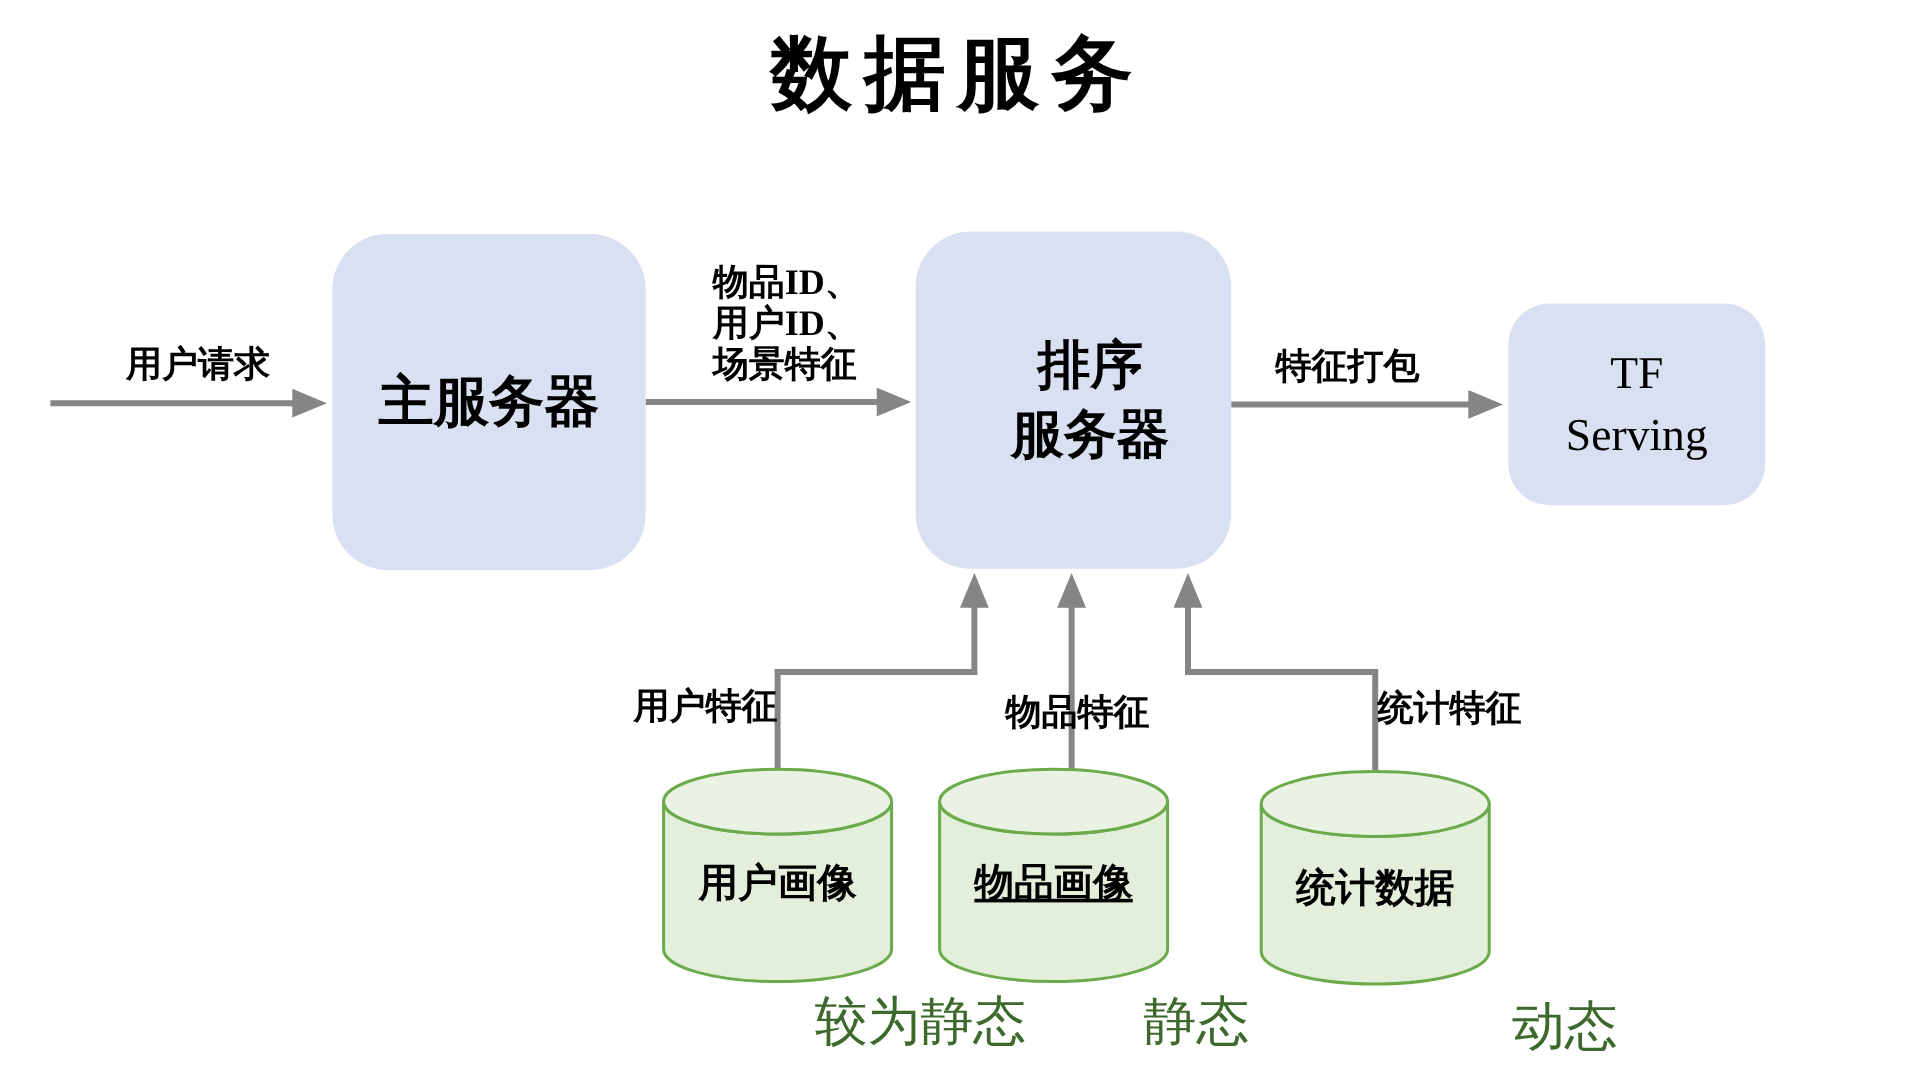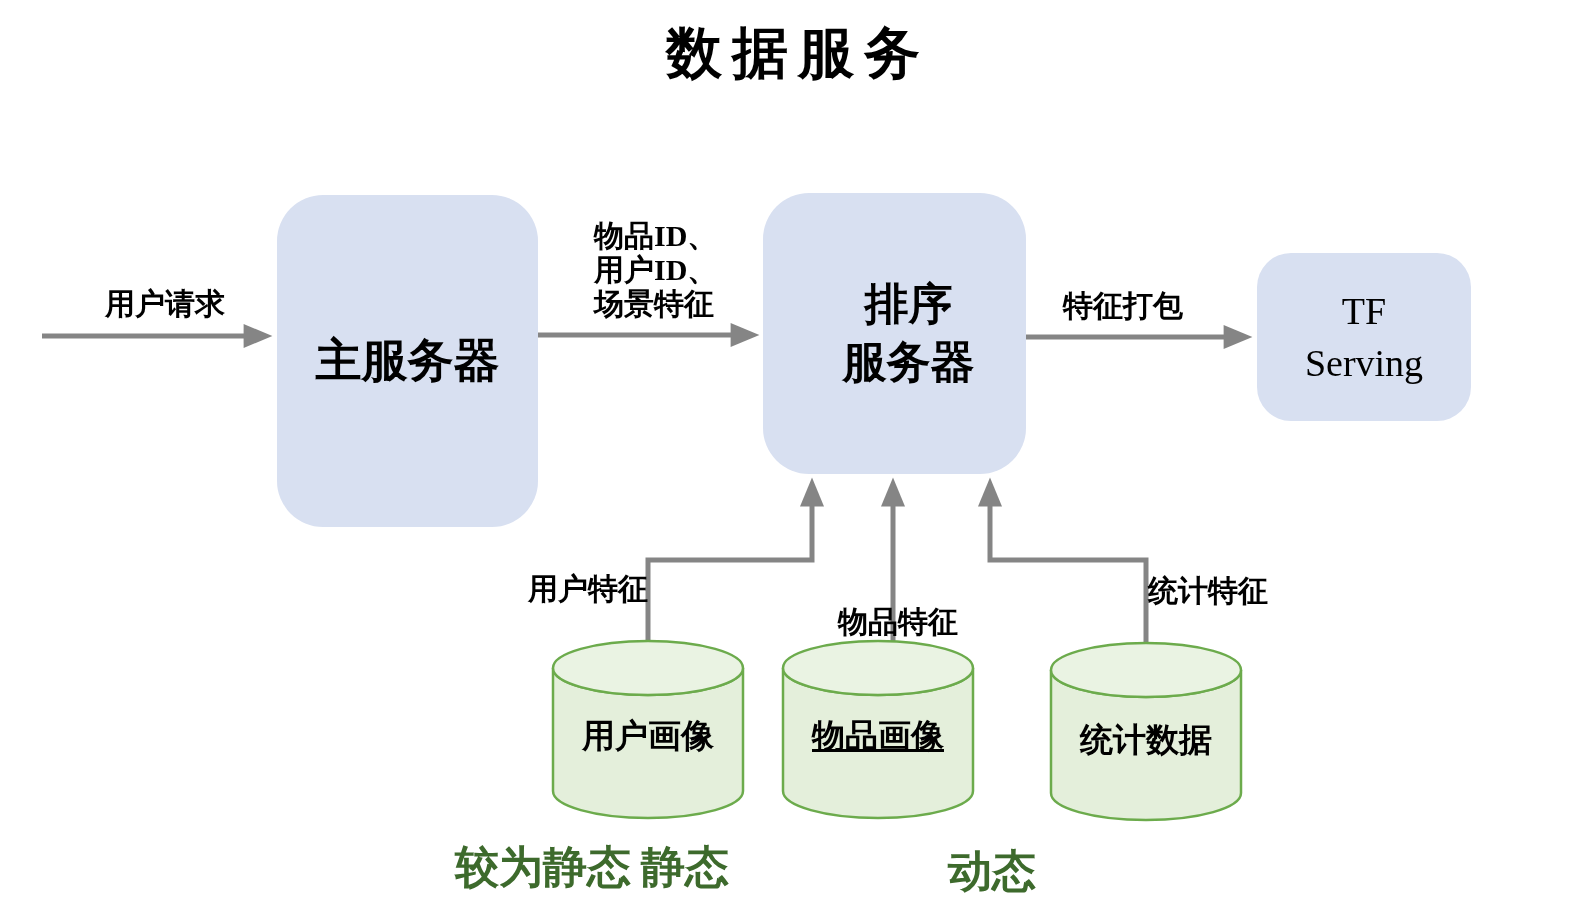--- a/index.html
+++ b/index.html
@@ -23,59 +23,58 @@
     color: var(--ink);
   }
   #wires { position: absolute; left: 0; top: 0; width: 1596px; height: 897px; }
   #wires .wire { fill: none; stroke: var(--line); stroke-width: 5; }
   #wires .arrowhead { fill: var(--line); }
   #wires .cyl-body { fill: var(--cyl-fill); stroke: var(--cyl-stroke); stroke-width: 2.5; }
   #wires .cyl-top  { fill: var(--cyl-top-fill); stroke: var(--cyl-stroke); stroke-width: 2.5; }
 
   .page-title {
     position: absolute; left: 0; top: 16px; width: 1596px;
-    text-align: center; font-size: 56px; font-weight: 700;
+    text-align: center; font-size: 68px; font-weight: 700;
     letter-spacing: 10px;
   }
   .box {
     position: absolute; background: var(--box-fill);
     display: flex; align-items: center; justify-content: center;
     text-align: center;
   }
   .box-cn { font-weight: 700; }
-  #main-server  { left: 277px; top: 195px; width: 261px; height: 332px; border-radius: 46px; font-size: 46px; }
+  #main-server  { left: 277px; top: 195px; width: 261px; height: 280px; border-radius: 46px; font-size: 46px; }
   #rank-server  { left: 763px; top: 193px; width: 263px; height: 281px; border-radius: 46px; font-size: 44px; line-height: 58px; padding-left: 28px; }
   #tf-serving   { left: 1257px; top: 253px; width: 214px; height: 168px; border-radius: 34px; font-size: 38px; line-height: 52px; font-weight: 400; }
 
   .preline { white-space: pre-line; }
 
   .edge-label {
     position: absolute; font-size: 30px; font-weight: 600;
     text-align: center; line-height: 34px;
   }
   #lbl-user-request { left: 70px;  top: 287px; width: 190px; }
   #lbl-ids          { left: 594px; top: 219px; width: 200px; text-align: left; }
   #lbl-pack         { left: 1033px; top: 289px; width: 180px; }
   #lbl-user-feat    { left: 498px; top: 572px; width: 180px; }
-  #lbl-item-feat    { left: 808px; top: 577px; width: 180px; margin-top: 28px; }
+  #lbl-item-feat    { left: 808px; top: 577px; width: 180px; }
   #lbl-stat-feat    { left: 1118px; top: 574px; width: 180px; }
 
   .cyl-label {
     position: absolute; top: 714px; width: 220px;
     text-align: center; font-size: 33px; font-weight: 700;
   }
   #cyl-label-0 { left: 538px; }
   #cyl-label-1 { left: 768px; text-decoration: underline; }
   #cyl-label-2 { left: 1036px; top: 718px; }
 
   .cyl-caption {
     position: absolute; top: 822px; width: 400px;
-    text-align: left; font-size: 44px; font-weight: 700;
+    text-align: right; font-size: 44px; font-weight: 400;
     color: var(--green-text);
-    margin-top: 16px;
   }
   #cyl-caption-0 { left: 455px; }
   #cyl-caption-1 { left: 641px; }
   #cyl-caption-2 { left: 948px; top: 826px; }
 </style>
 </head>
 <body>
 
 <div id="canvas">
 

